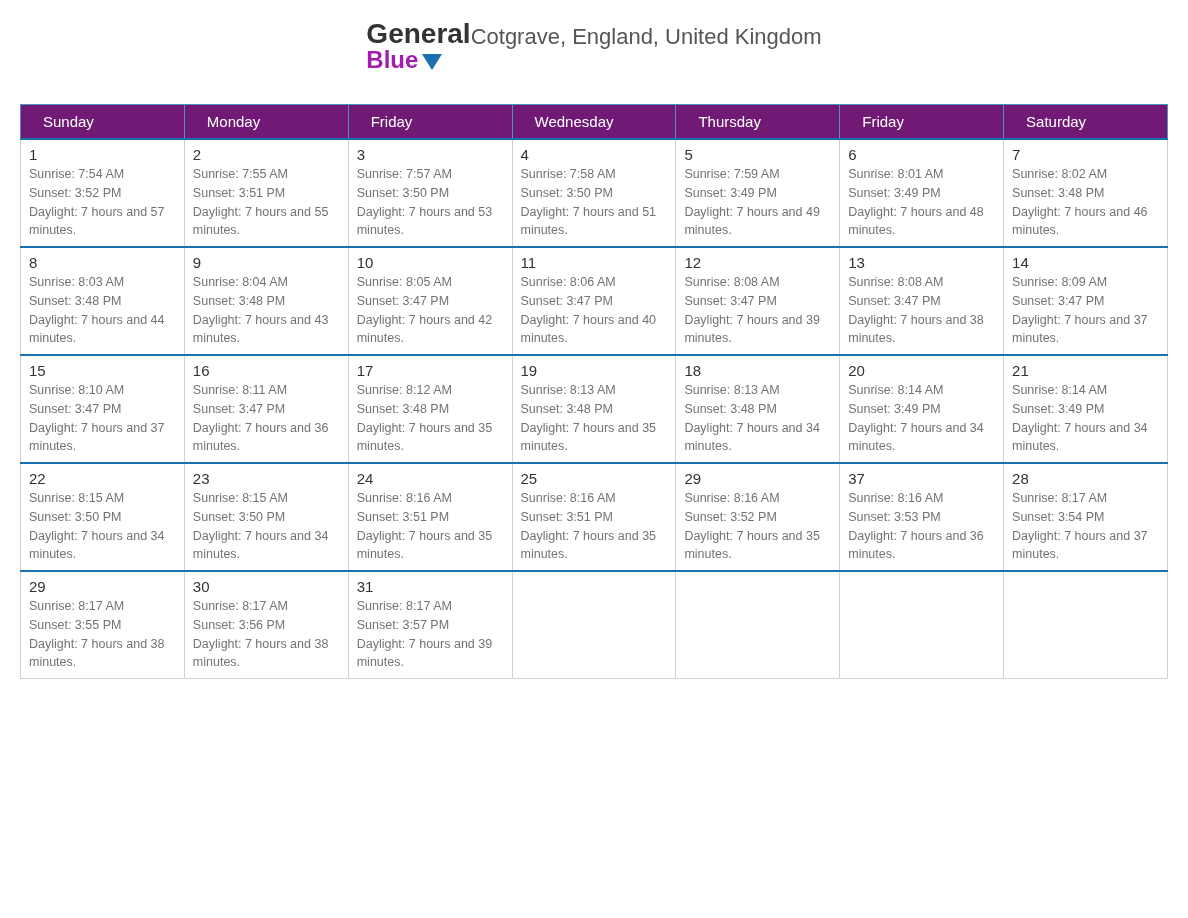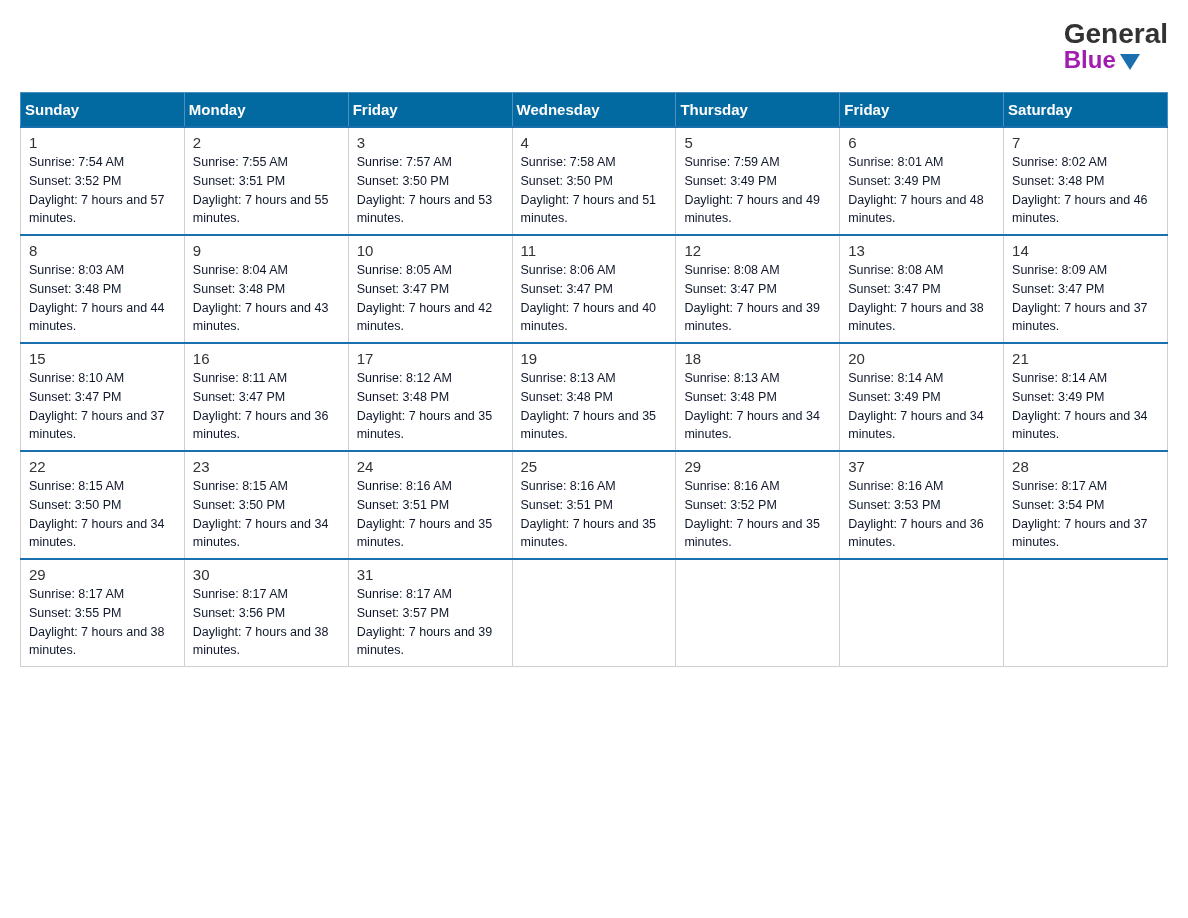--- a/index.html
+++ b/index.html
@@ -6,23 +6,23 @@
     body {
       font-family: Arial, sans-serif;
       background: #fff;
       color: #333;
       width: 1188px;
       min-height: 918px;
       padding: 20px;
     }
     .header {
       display: flex;
-      justify-content: flex-end;
+      justify-content: center;
       align-items: flex-start;
-      margin-bottom: 20px;
+      margin-bottom: 32px;
     }
     .logo {
       display: flex;
       flex-direction: column;
       align-items: flex-start;
       line-height: 1;
     }
     .logo-general {
       font-size: 28px;
       font-weight: bold;
@@ -59,25 +59,25 @@
       font-size: 22px;
       color: #555;
       margin-top: 4px;
     }
     .calendar {
       width: 100%;
       border-collapse: collapse;
       border: 1px solid #b0b0b0;
     }
     .calendar th {
-      background: #0369a1;
+      background: #701a75;
       color: #fff;
       font-size: 15px;
-      font-weight: bold;
-      padding: 8px 4px;
+      font-weight: normal;
+      padding: 8px 22px;
       text-align: left;
       border: 1px solid #4a90c4;
     }
     .calendar td {
       vertical-align: top;
       padding: 6px 8px;
       border: 1px solid #d0d0d0;
       font-size: 13px;
       width: calc(100% / 7);
       min-height: 100px;
@@ -90,39 +90,40 @@
       border-top: 2px solid #1a6faf;
     }
     .calendar td .day-num {
       font-size: 15px;
       font-weight: normal;
       display: block;
       margin-bottom: 2px;
     }
     .calendar td .day-info {
       font-size: 12.5px;
-      color: #0f172a;
+      color: #737373;
       line-height: 1.5;
     }
     .empty-cell {
       background: #fff;
     }
   </style>
 </head>
 <body>
 
 <div class="header">
   <div class="logo">
     <span class="logo-general">General</span>
     <span class="logo-blue">
       <span>Blue</span>
       <span class="logo-triangle"></span>
     </span>
   </div>
   <div class="title-block">
+    <div class="subtitle">Cotgrave, England, United Kingdom</div>
   </div>
 </div>
 
 <table class="calendar">
   <thead>
     <tr>
 
     <th>Sunday</th>
         <th>Monday</th>
         <th>Friday</th>

